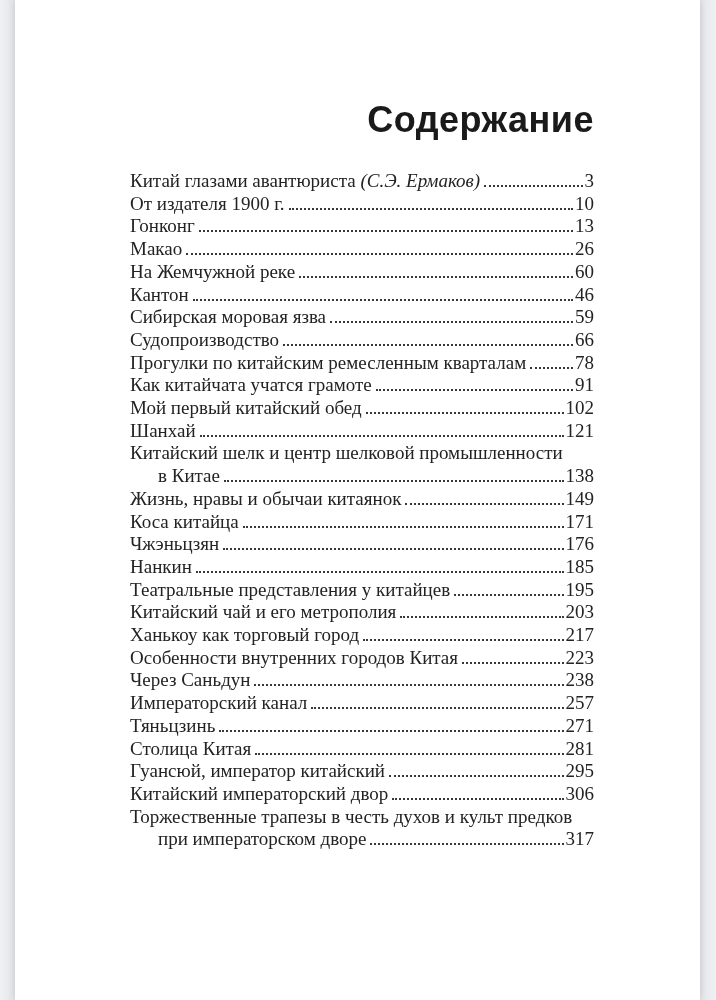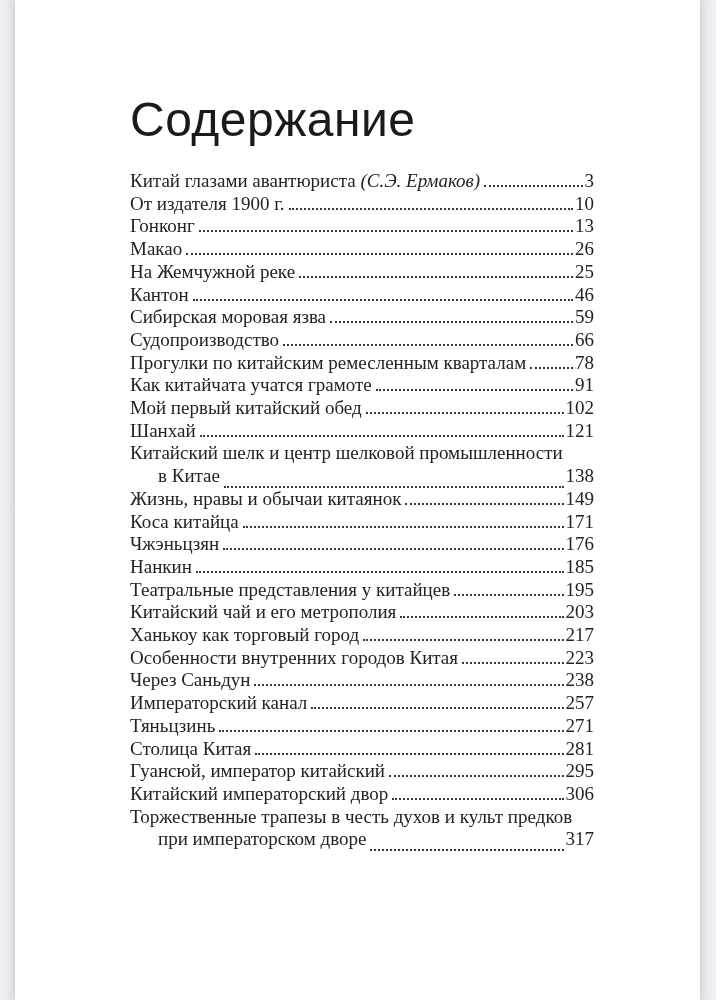--- a/index.html
+++ b/index.html
@@ -24,40 +24,39 @@
   }
   .content {
     position: absolute;
     left: 115px;
     top: 0;
     width: 464px;
   }
   .toc-title {
     margin-top: 94px;
     font-family: "Liberation Sans", sans-serif;
-    font-weight: 400;
-    font-size: 48px;
+    font-weight: 700;
+    font-size: 36px;
     line-height: 52px;
     letter-spacing: 0.5px;
-    text-align: left;
+    text-align: right;
     color: #1a1a1a;
   }
   .toc-list {
     margin-top: 24px;
     font-size: 19px;
     line-height: 22.7px;
     color: #232323;
   }
   .toc-row {
     display: flex;
     align-items: baseline;
   }
   .toc-row.indent {
     padding-left: 28px;
-    align-items: flex-end;
   }
   .toc-text {
     flex: 0 0 auto;
     white-space: pre-wrap;
   }
   .toc-text .it {
     font-style: italic;
   }
   .toc-dots {
     flex: 1 1 auto;
@@ -92,21 +91,21 @@
     <span class="toc-page">13</span>
   </div>
         <div class="toc-row">
     <span class="toc-text">Макао</span>
     <span class="toc-dots"></span>
     <span class="toc-page">26</span>
   </div>
         <div class="toc-row">
     <span class="toc-text">На Жемчужной реке</span>
     <span class="toc-dots"></span>
-    <span class="toc-page">25</span>
+    <span class="toc-page">60</span>
   </div>
         <div class="toc-row">
     <span class="toc-text">Кантон</span>
     <span class="toc-dots"></span>
     <span class="toc-page">46</span>
   </div>
         <div class="toc-row">
     <span class="toc-text">Сибирская моровая язва</span>
     <span class="toc-dots"></span>
     <span class="toc-page">59</span>

